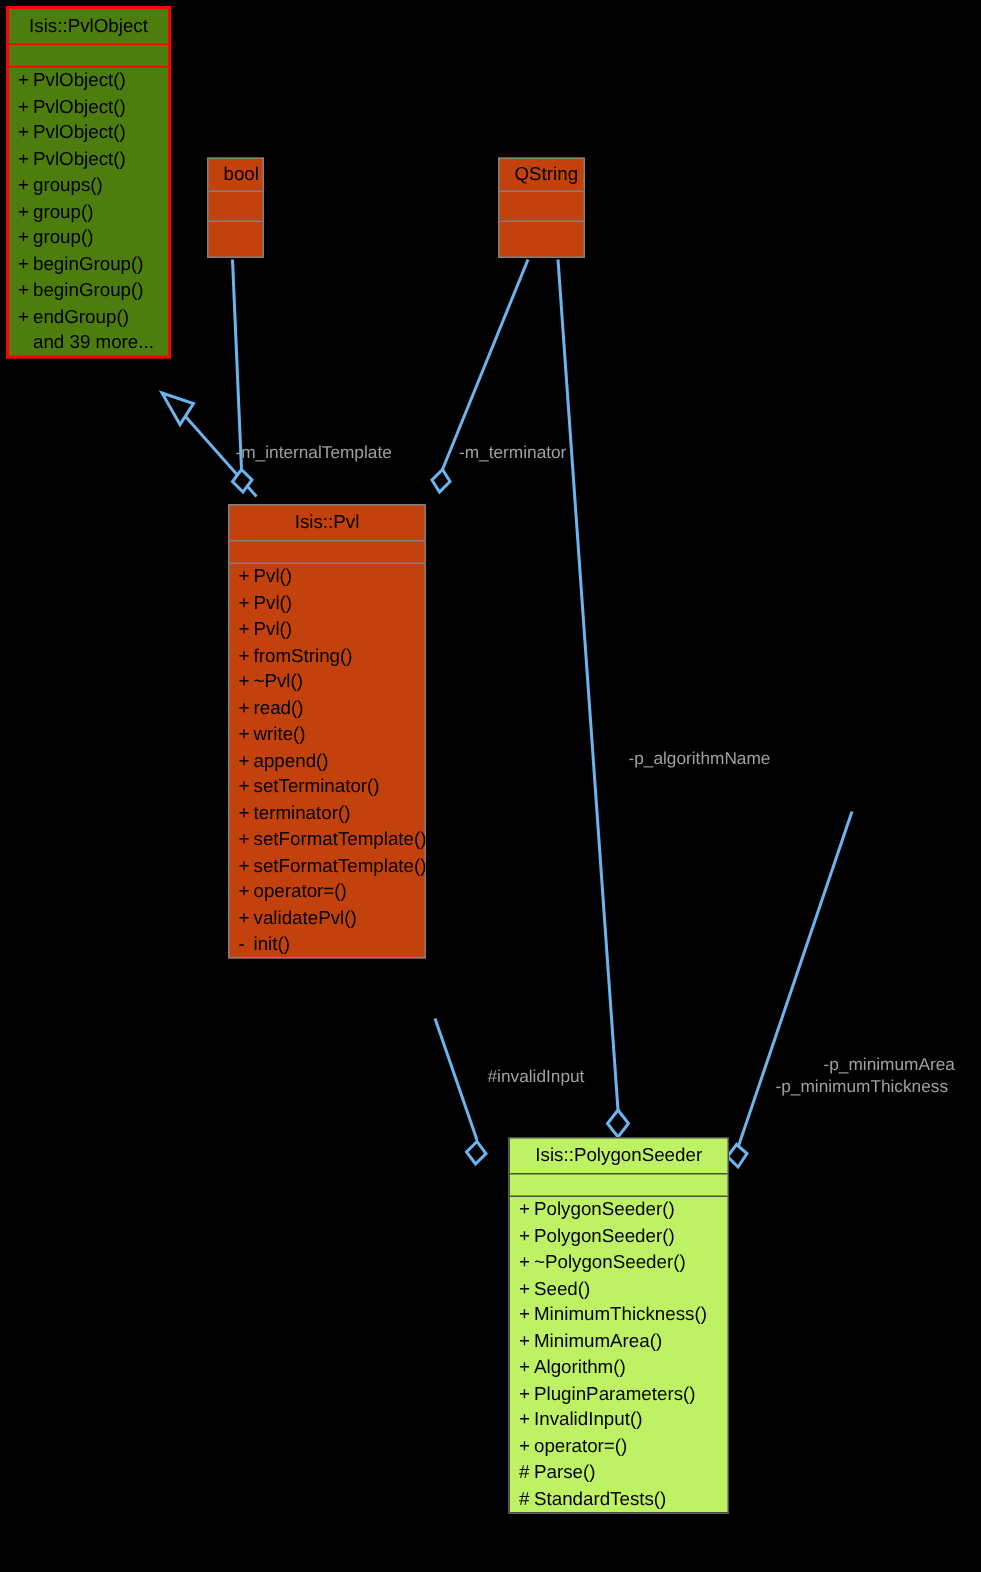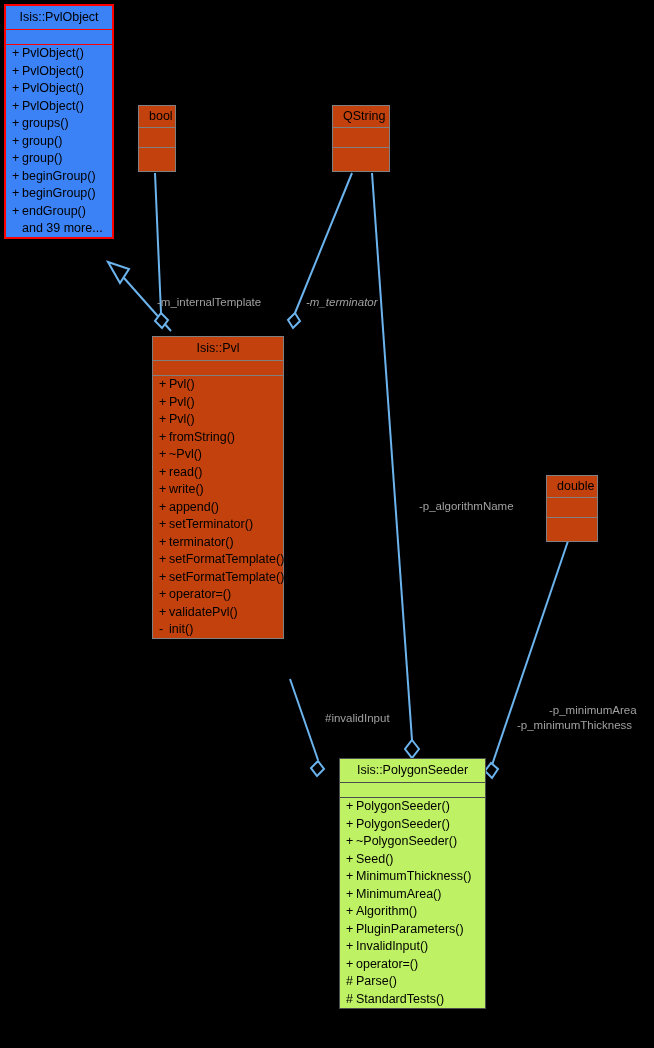--- a/index.html
+++ b/index.html
@@ -61,21 +61,21 @@
     padding: 2.5px 4px 2.5px 6px;
   }
   .node .ops .row .vis {
     display: inline-block;
     width: 10px;
   }
 
   
   .node.root {
     border: 2px solid #ff0000;
-    background: #3b82f6;
+    background: #4d7c0f;
   }
   .node.root .title,
   .node.root .attrs {
     border-bottom: 1px solid #ff0000;
   }
 
   
   .node.focus {
     background: #bef264;
     border: 1px solid #4d4d4d;
@@ -107,21 +107,21 @@
 
   
   .edge-label {
     position: absolute;
     color: #a0a0a0;
     font-size: 11.5px;
     white-space: nowrap;
     line-height: 13px;
   }
   #lbl-internaltemplate { left: 157px; top: 296px; }
-  #lbl-terminator       { left: 306px; top: 296px; font-style: italic; }
+  #lbl-terminator       { left: 306px; top: 296px; }
   #lbl-algorithmname    { left: 419px; top: 500px; }
   #lbl-invalidinput     { left: 325px; top: 712px; }
   #lbl-minarea          { left: 549px; top: 704px; }
   #lbl-minthickness     { left: 517px; top: 719px; }
 </style>
 </head>
 <body>
 
 <div id="diagram">
 
@@ -180,25 +180,20 @@
     <div class="attrs"></div>
     <div class="ops"></div>
   </div>
 
   <div class="node type" id="n-qstring">
     <div class="title">QString</div>
     <div class="attrs"></div>
     <div class="ops"></div>
   </div>
 
-  <div class="node type" id="n-double">
-    <div class="title">double</div>
-    <div class="attrs"></div>
-    <div class="ops"></div>
-  </div>
 
   <div class="node" id="n-pvl">
     <div class="title">Isis::Pvl</div>
     <div class="attrs"></div>
     <div class="ops">
         <div class="row"><span class="vis">+</span><span>Pvl()</span></div>
         <div class="row"><span class="vis">+</span><span>Pvl()</span></div>
         <div class="row"><span class="vis">+</span><span>Pvl()</span></div>
         <div class="row"><span class="vis">+</span><span>fromString()</span></div>
         <div class="row"><span class="vis">+</span><span>~Pvl()</span></div>

